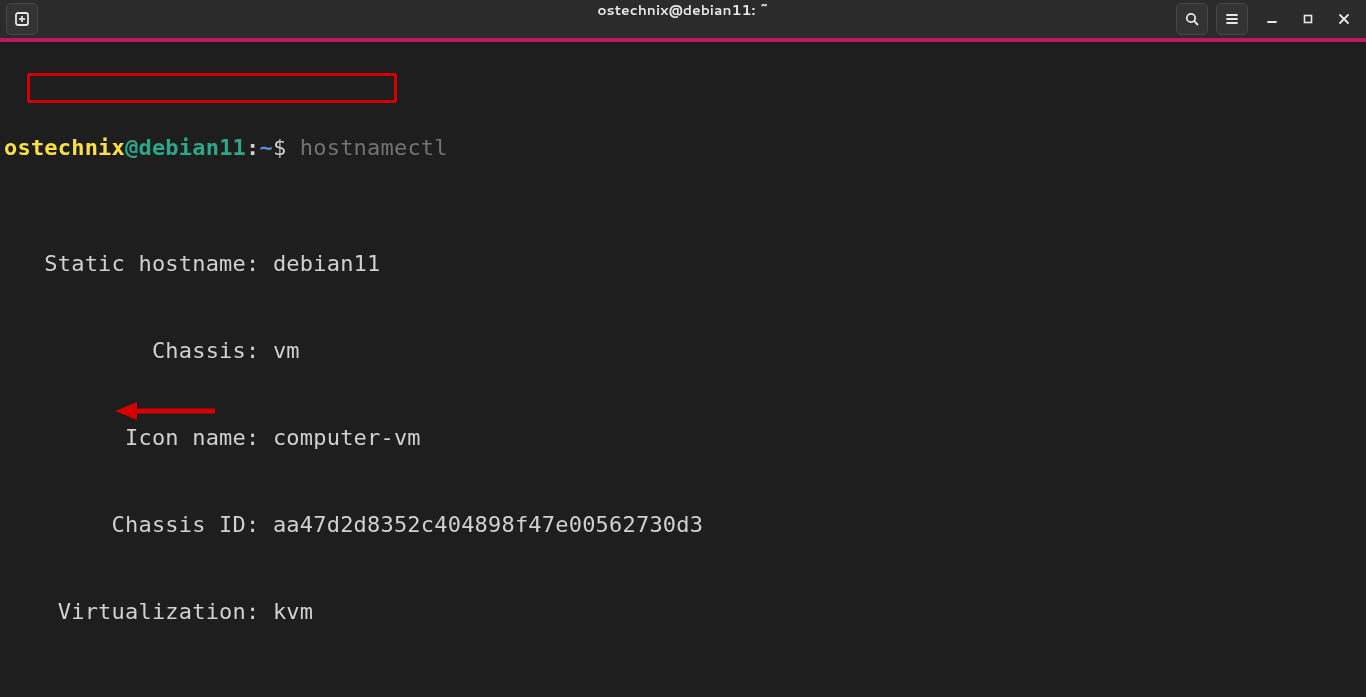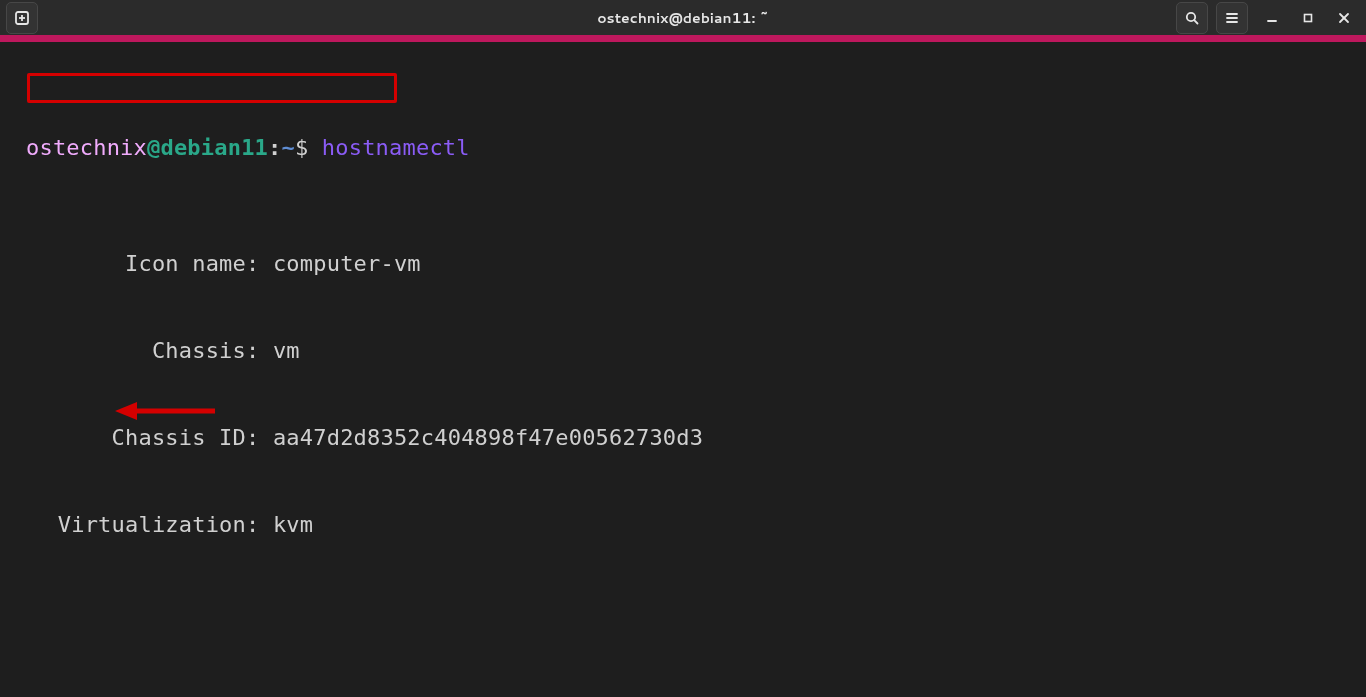--- a/index.html
+++ b/index.html
@@ -6,23 +6,22 @@
   body {
     width: 1366px;
     height: 697px;
     background: #1e1e1e;
     font-family: 'DejaVu Sans Mono', 'Liberation Mono', 'Consolas', monospace;
     overflow: hidden;
   }
   .titlebar {
     height: 42px;
     background: #2b2b2b;
-    border-bottom: 7px solid #be185d;
+    border-bottom: 4px solid #be185d;
     display: flex;
-    align-items: center;
     padding: 0 6px;
     position: relative;
   }
   .titlebar-left { display: flex; align-items: center; }
   .titlebar-btn {
     width: 32px;
     height: 32px;
     border: 1px solid #474747;
     border-radius: 5px;
     background: #333333;
@@ -59,27 +58,27 @@
   }
 
   .terminal {
     padding: 4px 4px;
     font-size: 22px;
     line-height: 29px;
     color: #d0d0d0;
     white-space: pre;
     letter-spacing: 0.2px;
   }
-  .prompt-user { color: #f0abfc; font-weight: normal; margin-left: 22px; }
+  .prompt-user { color: #fde047; font-weight: bold; }
   .prompt-host { color: #2aa889; font-weight: bold; }
   .prompt-at   { color: #2aa889; font-weight: bold; }
   .prompt-colon{ color: #d0d0d0; font-weight: bold; }
   .prompt-path { color: #5f8dd3; font-weight: bold; }
   .prompt-sym  { color: #d0d0d0; }
-  .cmd         { color: #8b5cf6; }
+  .cmd         { color: #737373; }
   .line { display: block; position: relative; }
   .highlight-box {
     border: 3px solid #d40000;
     border-radius: 2px;
     position: absolute;
     pointer-events: none;
   }
   .arrow {
     position: absolute;
     pointer-events: none;
@@ -131,22 +130,23 @@
         <line x1="12" y1="4" x2="4" y2="12" stroke="#e6e6e6" stroke-width="1.8" stroke-linecap="round"></line>
       </svg>
     </div>
   </div>
 </div>
 
 <div class="terminal" style="position:relative;">
   
   <span class="line"><span class="prompt-user">ostechnix</span><span class="prompt-at">@</span><span class="prompt-host">debian11</span><span class="prompt-colon">:</span><span class="prompt-path">~</span><span class="prompt-sym">$ </span><span class="cmd">hostnamectl</span></span>
   
+  <span class="line"><span class="key">   Static hostname:</span><span class="val"> debian11</span></span>
+  <span class="line"><span class="key">           Chassis:</span><span class="val"> vm</span></span>
   <span class="line"><span class="key">         Icon name:</span><span class="val"> computer-vm</span></span>
-  <span class="line"><span class="key">           Chassis:</span><span class="val"> vm</span></span>
   <span class="line"><span class="key">        Chassis ID:</span><span class="val"> aa47d2d8352c404898f47e00562730d3</span></span>
   <span class="line"><span class="key">    Virtualization:</span><span class="val"> kvm</span></span>
   
   
   
   
   
   
   
   

